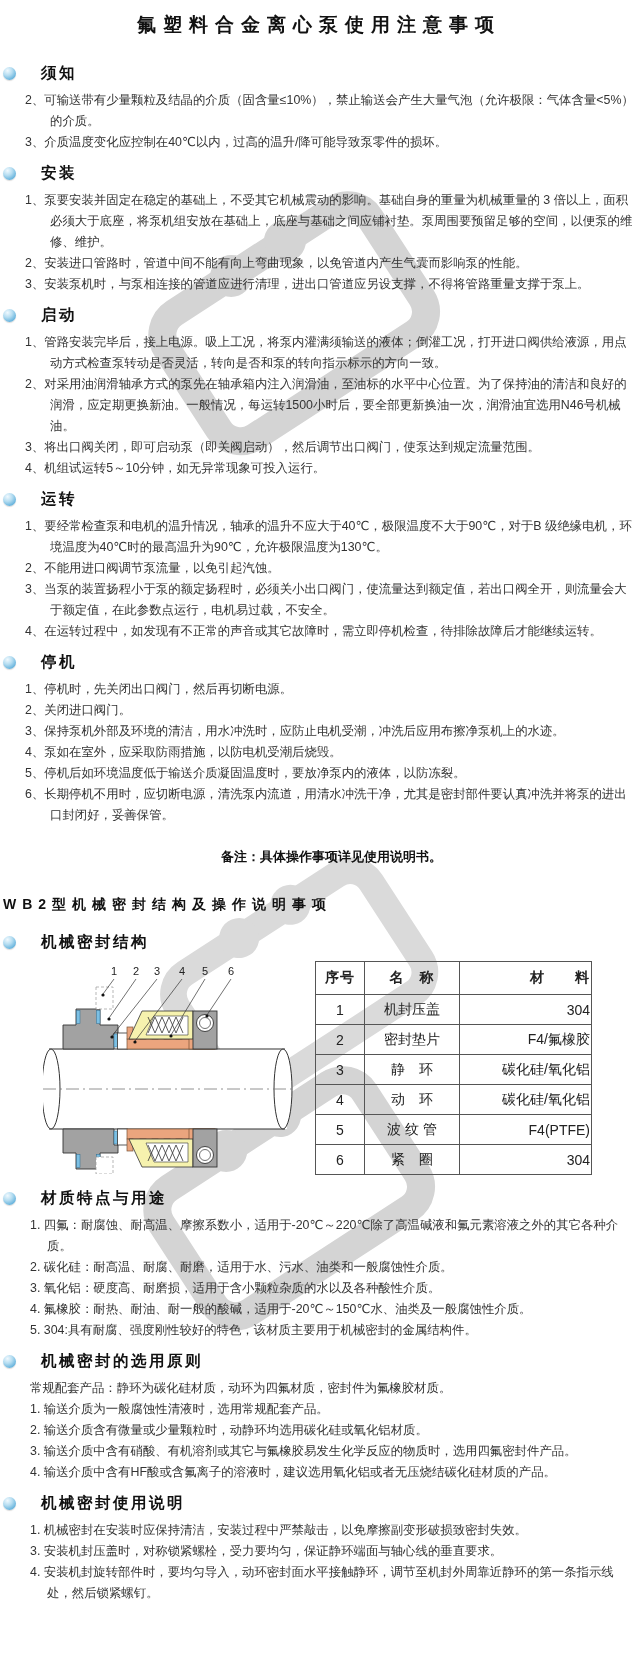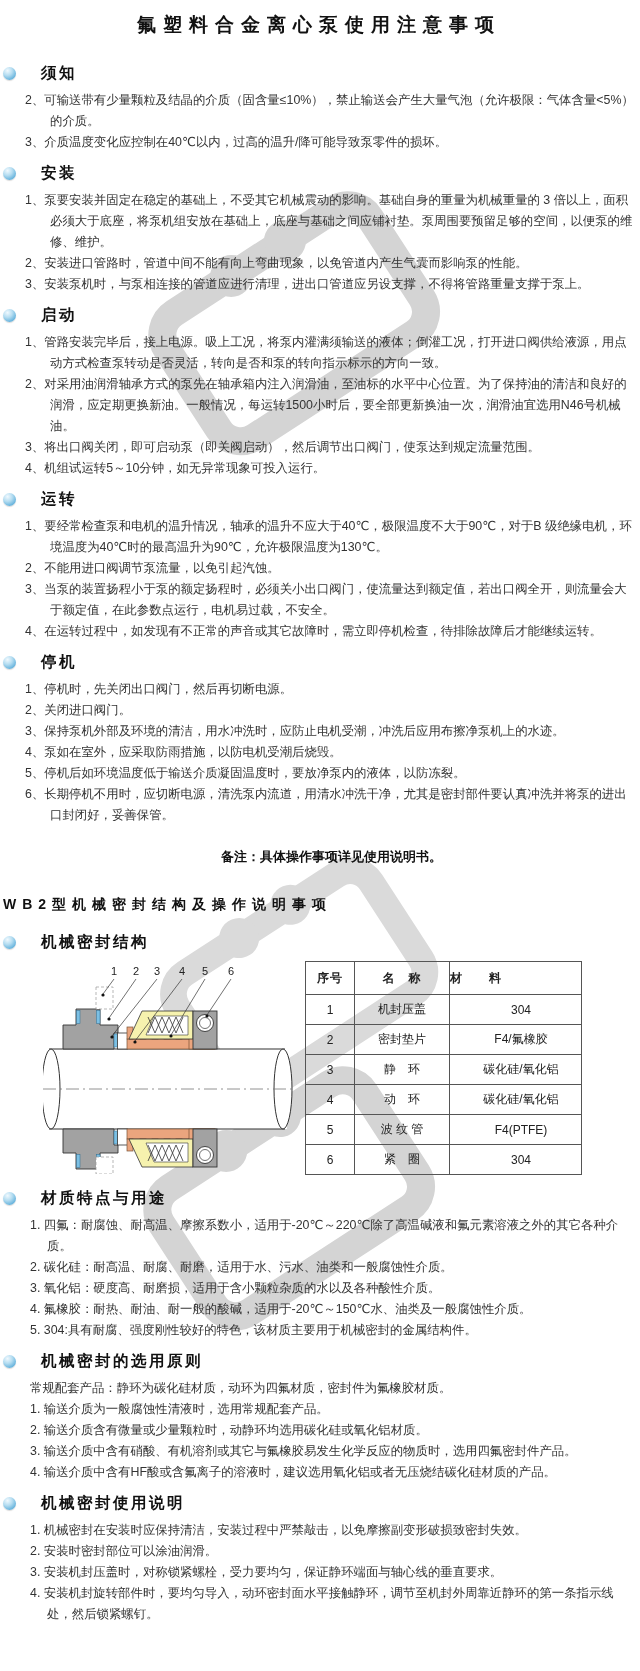--- a/index.html
+++ b/index.html
@@ -22,28 +22,28 @@
   .sec-title{font-size:15.5px;font-weight:bold;margin:0;letter-spacing:2.5px;color:#111;}
   
   .item{margin:0 0 0 22px;line-height:21px;font-size:12.4px;color:#333;}
   .d1{padding-left:25px;text-indent:-25px;}
   .d2{padding-left:17px;text-indent:-17px;margin-left:27px;}
   .intro{margin:0 0 0 27px;line-height:21px;font-size:12.4px;color:#333;}
   .note{font-weight:bold;font-size:13px;margin:22px 0 0 25px;color:#111;text-align:center;}
   
   .seal-row{display:flex;align-items:flex-start;margin:4px 0 10px;}
   .diagram{margin-left:40px;flex:0 0 auto;}
-  .mat-table{border-collapse:collapse;margin-left:10px;margin-top:2px;font-size:12px;color:#222;}
+  .mat-table{border-collapse:collapse;margin-left:20px;margin-top:2px;font-size:14px;color:#222;}
   .mat-table th,.mat-table td{border:1px solid #555;}
   .mat-table th{height:30px;font-weight:bold;letter-spacing:1px;}
   .mat-table td{height:27px;}
   .col-num{width:46px;text-align:center;}
   .col-name{width:92px;text-align:center;}
-  .col-mat{width:118px;text-align:center;padding-left:12px;}
-  th.col-mat{text-align:left;padding-left:0;}
+  .col-mat{width:118px;text-align:right;padding-left:12px;}
+  th.col-mat{text-align:right;padding-left:0;}
 </style>
 </head>
 <body>
 
 <div class="wm" style="left:140px;top:215px;transform:rotate(-33deg);">
   <svg width="310" height="215" viewBox="0 0 310 215">
     <rect x="34" y="34" width="242" height="148" rx="26" fill="none" stroke="#d4d4d4" stroke-width="28"></rect>
     <circle cx="128" cy="34" r="21" fill="#d4d4d4"></circle>
     <circle cx="192" cy="34" r="21" fill="#d4d4d4"></circle>
   </svg>
@@ -273,19 +273,18 @@
     <p class="item d2">3.  输送介质中含有硝酸、有机溶剂或其它与氟橡胶易发生化学反应的物质时，选用四氟密封件产品。</p>
     <p class="item d2">4.  输送介质中含有HF酸或含氟离子的溶液时，建议选用氧化铝或者无压烧结碳化硅材质的产品。</p>
   </section>
 
   <section>
     <div class="sec-head">
       <span class="bullet"></span>
       <h2 class="sec-title">机械密封使用说明</h2>
     </div>
     <p class="item d2">1.  机械密封在安装时应保持清洁，安装过程中严禁敲击，以免摩擦副变形破损致密封失效。</p>
-    <p class="item d2">2.  安装时密封部位可以涂油润滑。</p>
     <p class="item d2">3.  安装机封压盖时，对称锁紧螺栓，受力要均匀，保证静环端面与轴心线的垂直要求。</p>
     <p class="item d2">4.  安装机封旋转部件时，要均匀导入，动环密封面水平接触静环，调节至机封外周靠近静环的第一条指示线处，然后锁紧螺钉。</p>
 
   </section>
 
 </div>
 
 </body></html>

